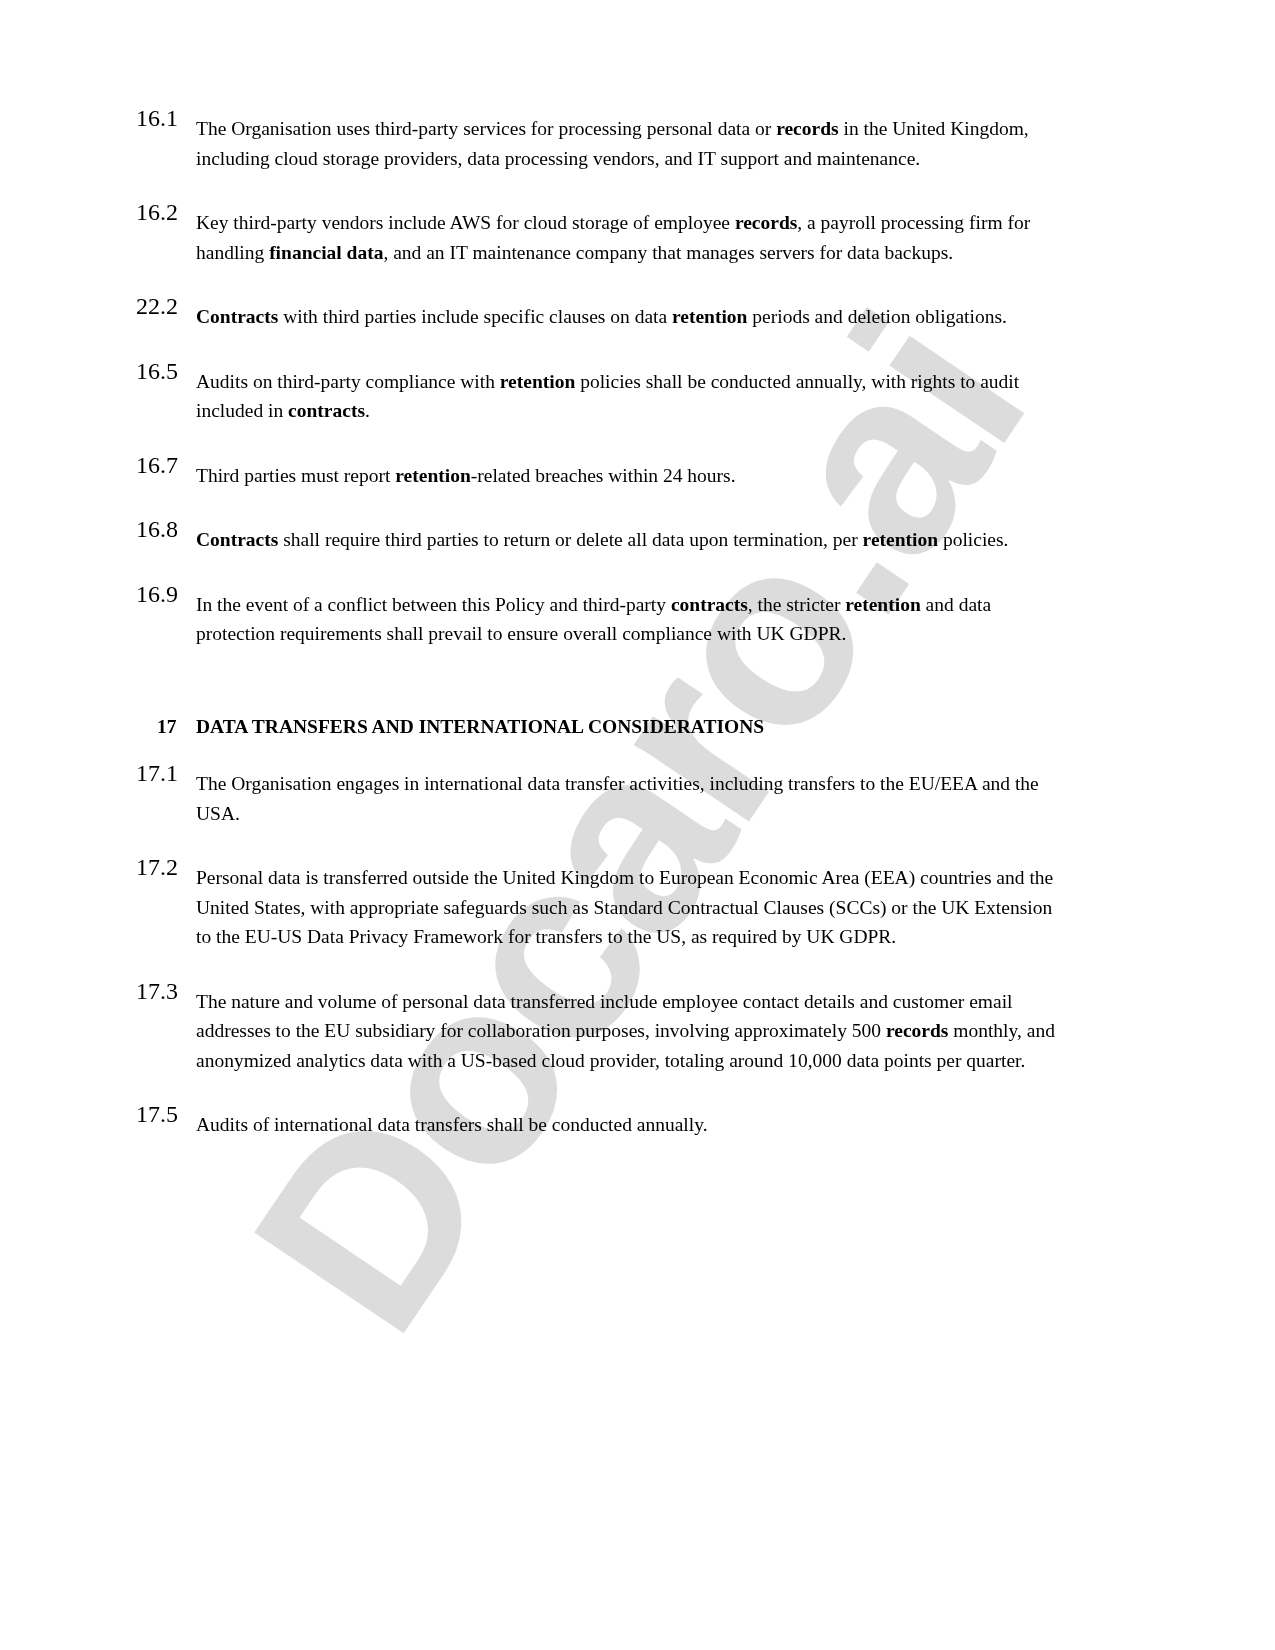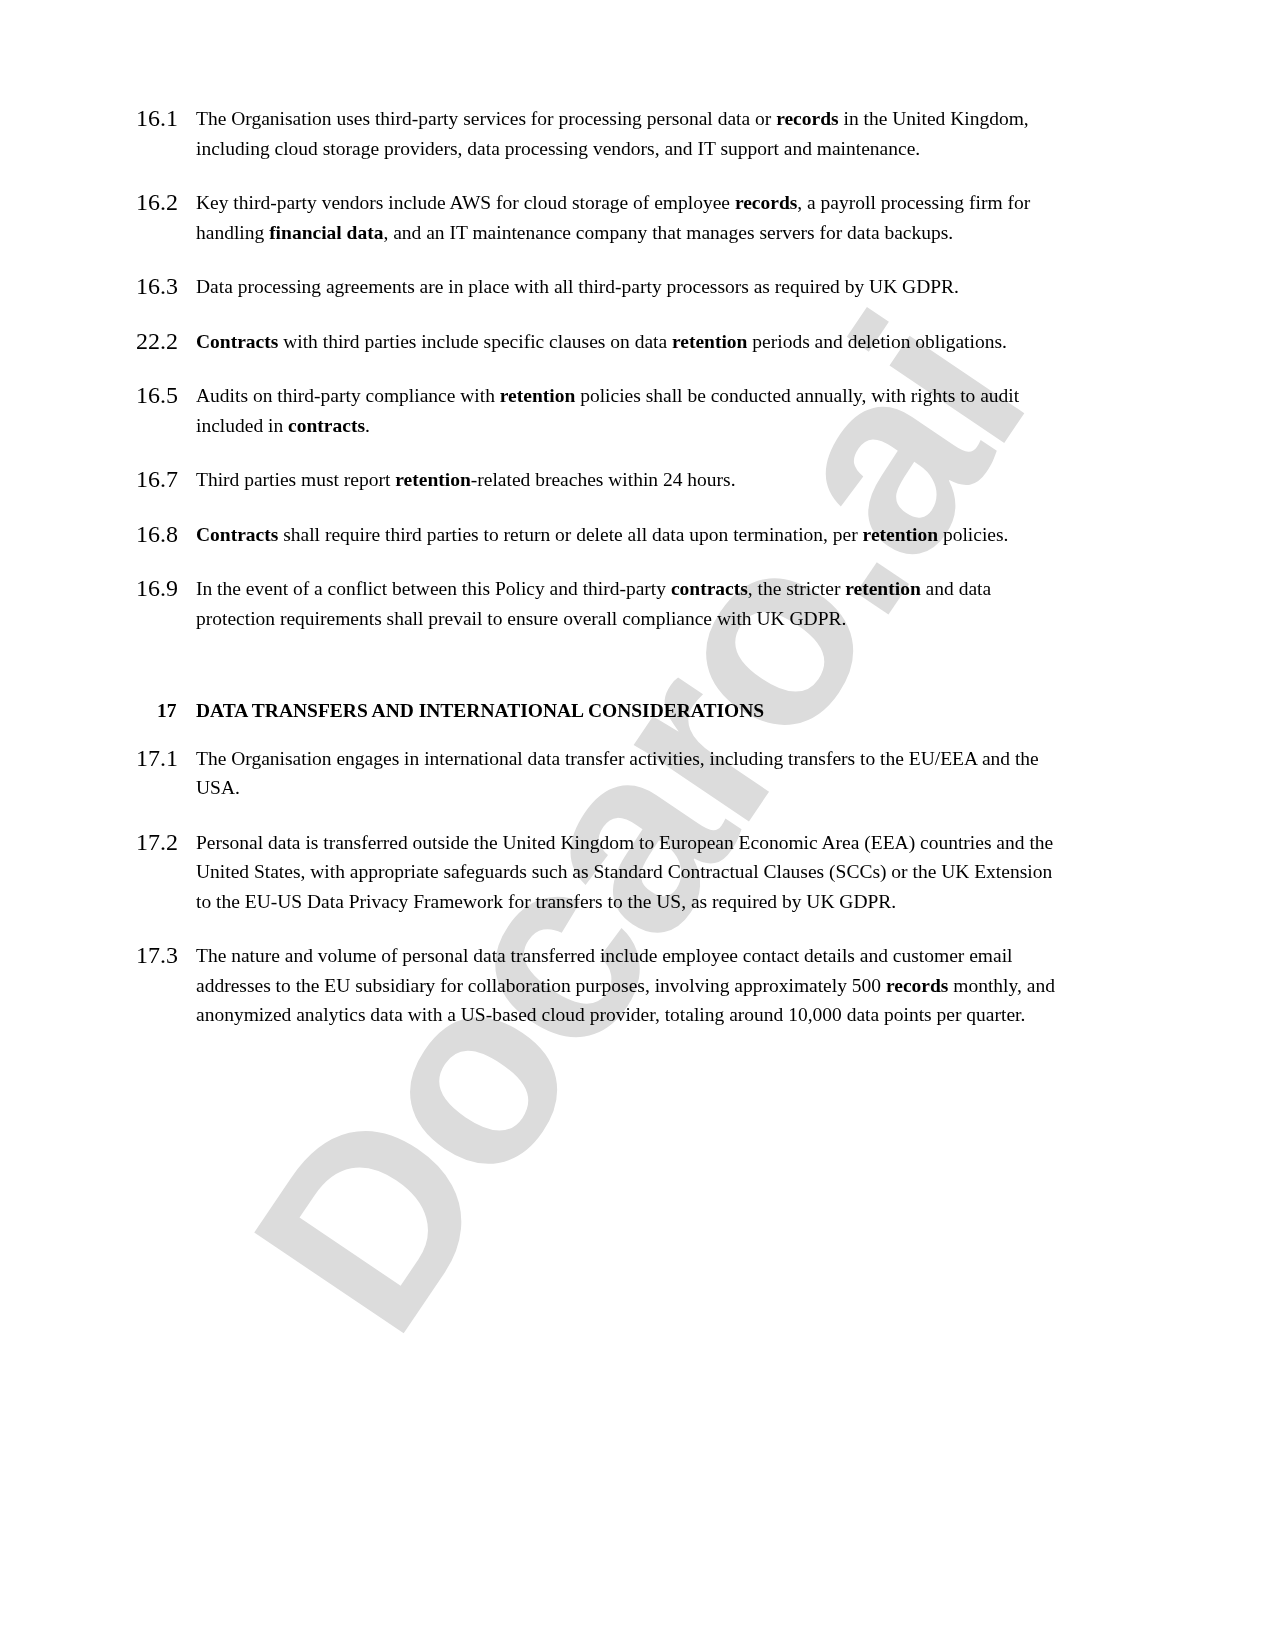--- a/index.html
+++ b/index.html
@@ -57,20 +57,21 @@
     width: 60px;
     font-size: 24px;
     line-height: 29.5px;
     white-space: nowrap;
   }
   .clause-text {
     flex: 1 1 auto;
     font-size: 19.5px;
     line-height: 29.5px;
     text-align: left;
+    margin-top: 10px;
   }
   .clause-text b { font-weight: 700; }
 
   
   .section-heading {
     display: flex;
     align-items: flex-start;
     margin-top: 63px;
     margin-bottom: 18px;
   }
@@ -104,24 +105,20 @@
     <div>
         <div class="clause">
           <div class="clause-number">16.1</div>
           <div class="clause-text">The Organisation uses third-party services for processing personal data or <b>records</b> in the United Kingdom, including cloud storage providers, data processing vendors, and IT support and maintenance.</div>
         </div>
         <div class="clause">
           <div class="clause-number">16.2</div>
           <div class="clause-text">Key third-party vendors include AWS for cloud storage of employee <b>records</b>, a payroll processing firm for handling <b>financial data</b>, and an IT maintenance company that manages servers for data backups.</div>
         </div>
         <div class="clause">
-          <div class="clause-number">16.3</div>
-          <div class="clause-text">Data processing agreements are in place with all third-party processors as required by UK GDPR.</div>
-        </div>
-        <div class="clause">
           <div class="clause-number">22.2</div>
           <div class="clause-text"><b>Contracts</b> with third parties include specific clauses on data <b>retention</b> periods and deletion obligations.</div>
         </div>
         <div class="clause">
           <div class="clause-number">16.5</div>
           <div class="clause-text">Audits on third-party compliance with <b>retention</b> policies shall be conducted annually, with rights to audit included in <b>contracts</b>.</div>
         </div>
         <div class="clause">
           <div class="clause-number">16.7</div>
           <div class="clause-text">Third parties must report <b>retention</b>-related breaches within 24 hours.</div>
@@ -147,16 +144,20 @@
           <div class="clause-text">The Organisation engages in international data transfer activities, including transfers to the EU/EEA and the USA.</div>
         </div>
         <div class="clause">
           <div class="clause-number">17.2</div>
           <div class="clause-text">Personal data is transferred outside the United Kingdom to European Economic Area (EEA) countries and the United States, with appropriate safeguards such as Standard Contractual Clauses (SCCs) or the UK Extension to the EU-US Data Privacy Framework for transfers to the US, as required by UK GDPR.</div>
         </div>
         <div class="clause">
           <div class="clause-number">17.3</div>
           <div class="clause-text">The nature and volume of personal data transferred include employee contact details and customer email addresses to the EU subsidiary for collaboration purposes, involving approximately 500 <b>records</b> monthly, and anonymized analytics data with a US-based cloud provider, totaling around 10,000 data points per quarter.</div>
         </div>
+        <div class="clause">
+          <div class="clause-number">17.5</div>
+          <div class="clause-text">Audits of international data transfers shall be conducted annually.</div>
+        </div>
       </div>
 
   </div>
 </div>
 
 </body></html>

